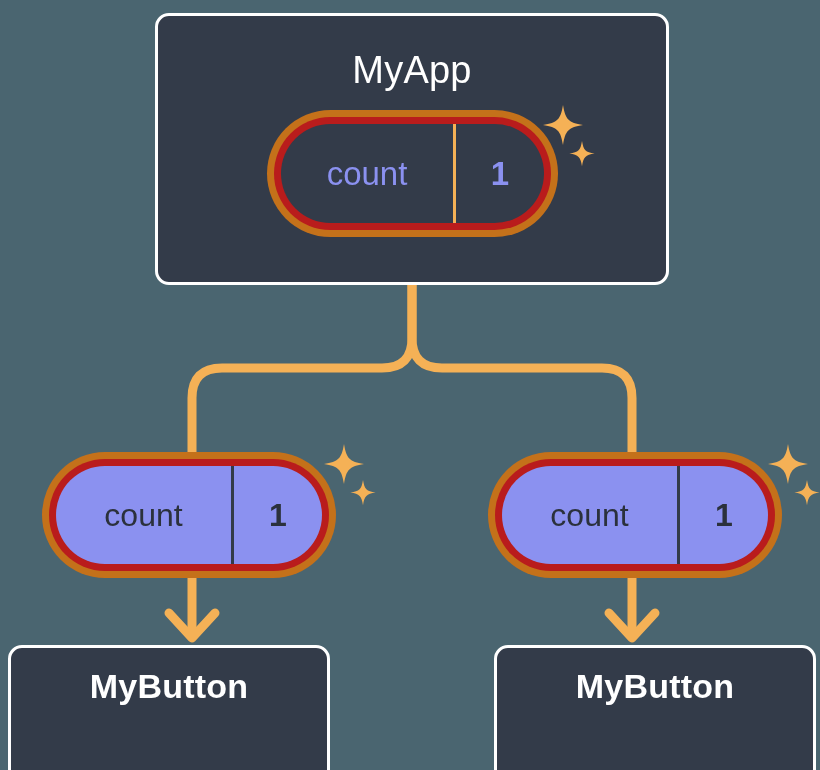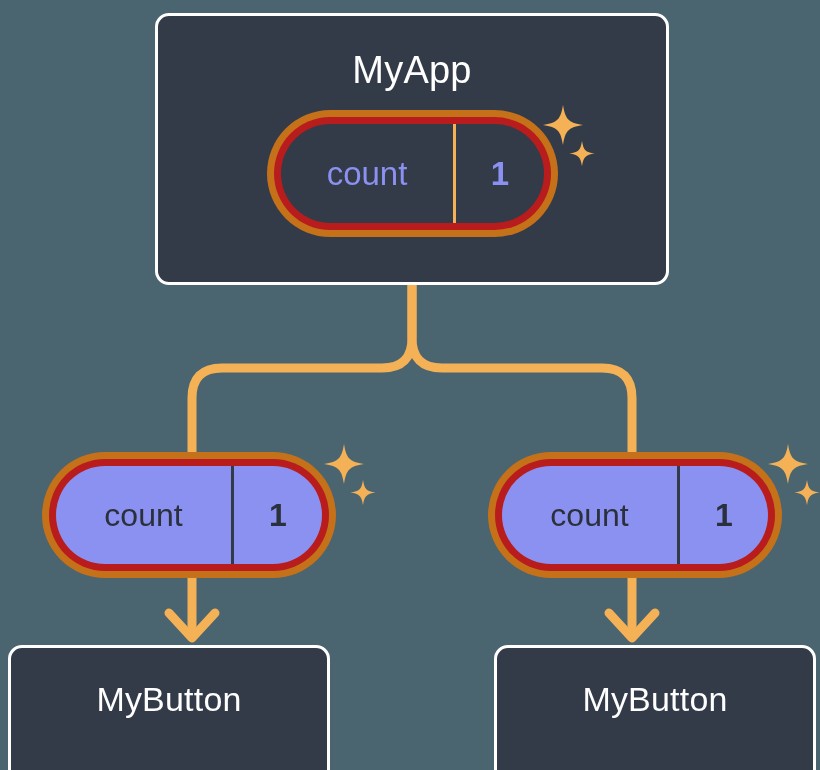--- a/index.html
+++ b/index.html
@@ -72,21 +72,22 @@
     width: 322px;
   }
   #box-mybutton-right {
     left: 494px;
     top: 645px;
     width: 322px;
   }
   .box-mybutton .box-title {
     font-size: 34px;
     line-height: 1;
-    margin-top: 34px;
+    margin-top: 21px;
+    font-weight: bold;
   }
 
   
   .state-pill {
     position: absolute;
     z-index: 3;
     background: #c4711a;           
     border-radius: 999px;
     padding: 7px;
     display: flex;

